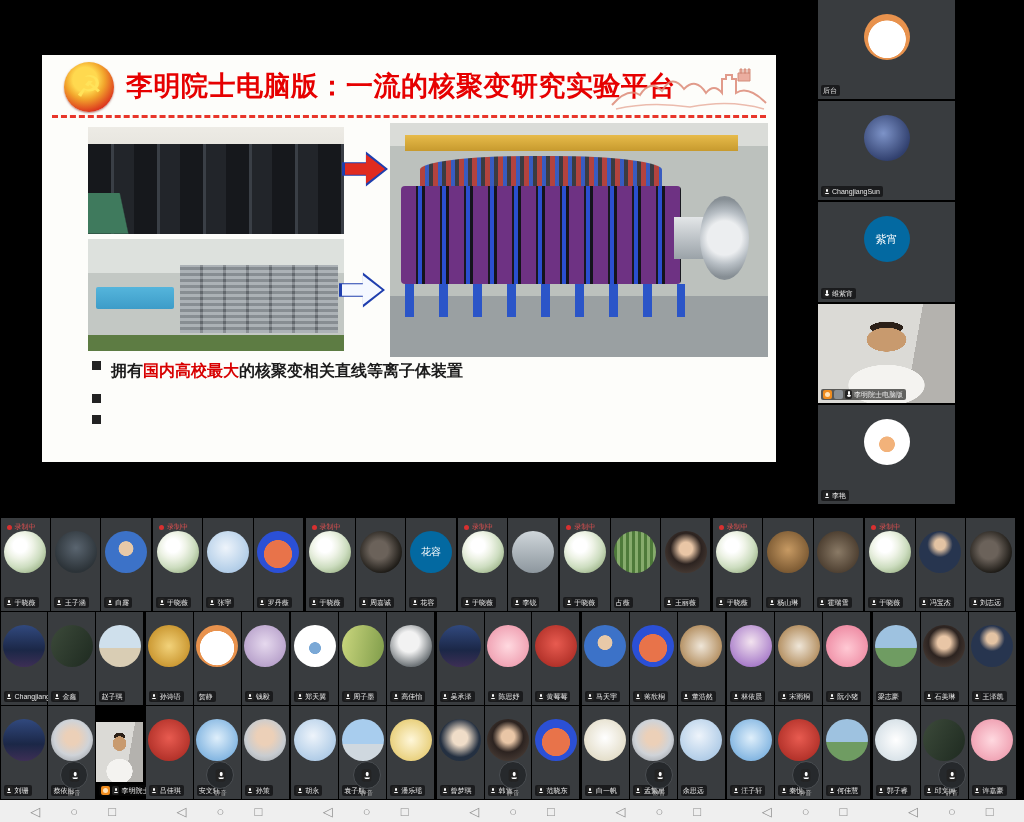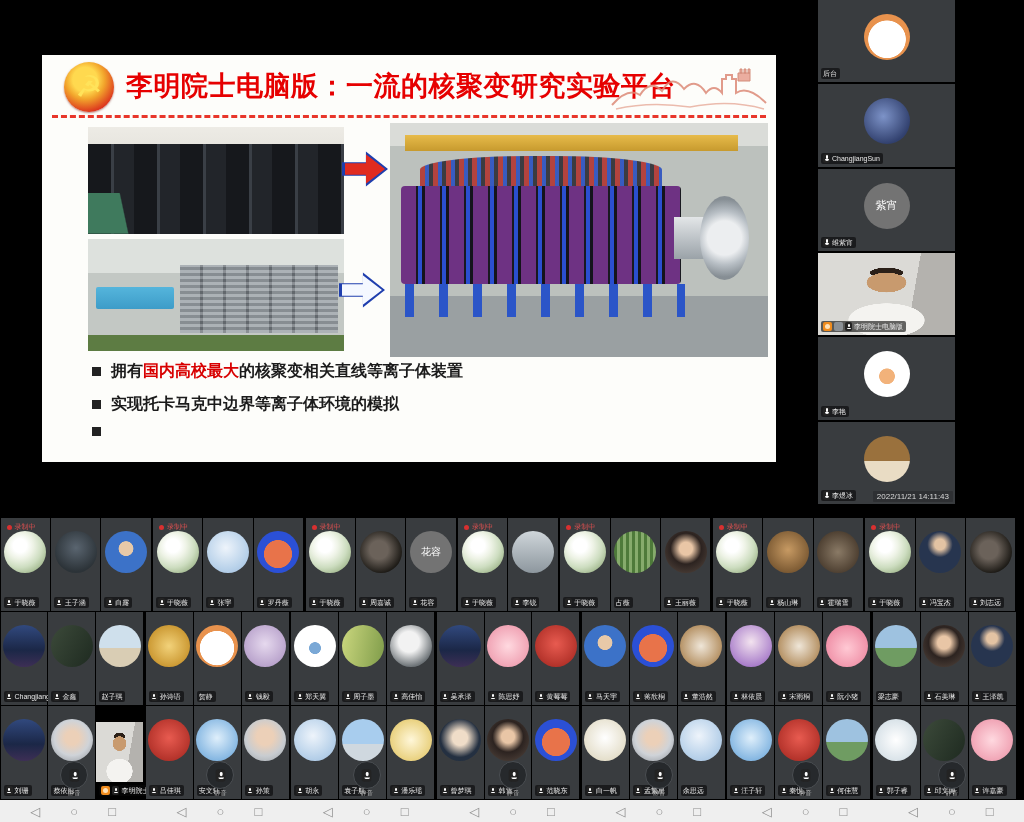--- a/index.html
+++ b/index.html
@@ -48,21 +48,21 @@
 
   .arrow-outer{position:absolute;width:46px;height:38px;display:flex;align-items:center;justify-content:center;
     clip-path:polygon(0 32%,52% 32%,52% 4%,100% 50%,52% 96%,52% 68%,0 68%)}
   #arrow-1{left:300px;top:95px;background:#1f3fae}
   #arrow-2{left:297px;top:216px;background:#1f3fae}
   .arrow-inner{width:40px;height:32px;clip-path:polygon(0 32%,52% 32%,52% 4%,100% 50%,52% 96%,52% 68%,0 68%)}
   #arrow-1 .arrow-inner{background:#e02b20}
   #arrow-2 .arrow-inner{background:#f4f8ff}
 
   .bullets{position:absolute;left:50px;top:306px;font-size:16px;color:#1b1b1b;font-weight:600}
-  .bullet{display:flex;align-items:center;margin-bottom:12px}
+  .bullet{display:flex;margin-bottom:12px}
   .sq{width:9px;height:9px;background:#222;margin-right:10px;flex:none}
   .redtext{color:#d80000;font-weight:bold}
 
   
   #sidebar{position:absolute;left:818px;top:0;width:137px;height:506px;display:flex;flex-direction:column}
   .stile{flex:1;position:relative;background:#393c3f;margin-bottom:2px}
   .stile .av{position:absolute;left:50%;top:14px;transform:translateX(-50%);width:46px;height:46px;
     border-radius:50%;display:flex;align-items:center;justify-content:center;color:#fff;font-size:11px}
 
   
@@ -91,21 +91,21 @@
   .tile.is-video{background:#000}
   .vidbox{position:absolute;left:0;top:16px;width:100%;height:60px}
 
   
   .av-flower{background:radial-gradient(circle at 38% 35%,#fff 0 18%,#eef3e6 35%,#cdddc0 58%,#9db489 82%,#7e9a6b)}
   .av-darktree{background:radial-gradient(circle at 50% 40%,#5a6570,#2c3338 72%)}
   .av-photoman{background:radial-gradient(circle at 50% 42%,#e8c9a8 0 22%,#3c72c8 24%)}
   .av-bluesnow{background:radial-gradient(circle at 45% 40%,#eef4fb,#b9d2ea 62%,#9cbbdd)}
   .av-catred{background:radial-gradient(circle at 50% 55%,#e8734a 0 44%,#2b50d6 46%)}
   .av-catblack{background:radial-gradient(circle at 45% 45%,#6b625a 0 28%,#15130f 76%)}
-  .av-textblue{background:#737373}
+  .av-textblue{background:#0369a1}
   .av-grayscene{background:linear-gradient(#cfd6da,#8d979e)}
   .av-bamboo{background:repeating-linear-gradient(90deg,#4e7a3a 0 3px,#86ab6c 3px 6px)}
   .av-womanphoto{background:radial-gradient(circle at 50% 42%,#e9c6a6 0 20%,#2c2320 48%,#584a41)}
   .av-browndog{background:radial-gradient(circle at 50% 45%,#c79a63,#7c5a33 72%)}
   .av-otter{background:radial-gradient(circle at 50% 50%,#8a7a66,#4a3c2e 76%)}
   .av-suitman{background:radial-gradient(circle at 50% 32%,#e3c3a3 0 15%,#27354f 36%)}
   .av-citynight{background:linear-gradient(#31497e,#1b2747 60%,#3d2f55)}
   .av-darkgreen{background:linear-gradient(120deg,#3c4a3a,#1e2a20)}
   .av-beach{background:linear-gradient(#cfe0ec 55%,#d9cdb4 55%)}
   .av-golden{background:radial-gradient(circle at 50% 50%,#f2d27a,#c9952e 76%)}
@@ -181,21 +181,20 @@
     <div class="arrow-inner"></div>
   </div>
 
   <div class="bullets">
     <div class="bullet">
       <span class="sq"></span>
       <span><span>拥有</span><span class="redtext">国内高校最大</span><span>的核聚变相关直线等离子体装置</span></span>
     </div>
     <div class="bullet">
       <span class="sq"></span>
-      <span>实现托卡马克中边界等离子体环境的模拟</span>
     </div>
     <div class="bullet">
       <span class="sq"></span>
     </div>
   </div>
 </div>
 
 <div id="sidebar">
     <div class="stile">
       <div class="av av-dogwhite"></div>
@@ -225,28 +224,20 @@
         <span>李明院士电脑版</span>
       </div>
     </div>
     <div class="stile">
       <div class="av av-kidwhite"></div>
       <div class="chip">
         <span class="micg"></span>
         <span>李艳</span>
       </div>
     </div>
-    <div class="stile">
-      <div class="av av-bearbrown"></div>
-      <div class="chip">
-        <span class="micg"></span>
-        <span>李煜冰</span>
-      </div>
-      <div class="tstamp">2022/11/21 14:11:43</div>
-    </div>
   </div>
 
 <div id="gallery">
     <div class="grow">
       <div class="tile">
         <div class="av av-flower"></div>
         <div class="rec">
           <span class="recdot"></span>
           <span>录制中</span>
         </div>

